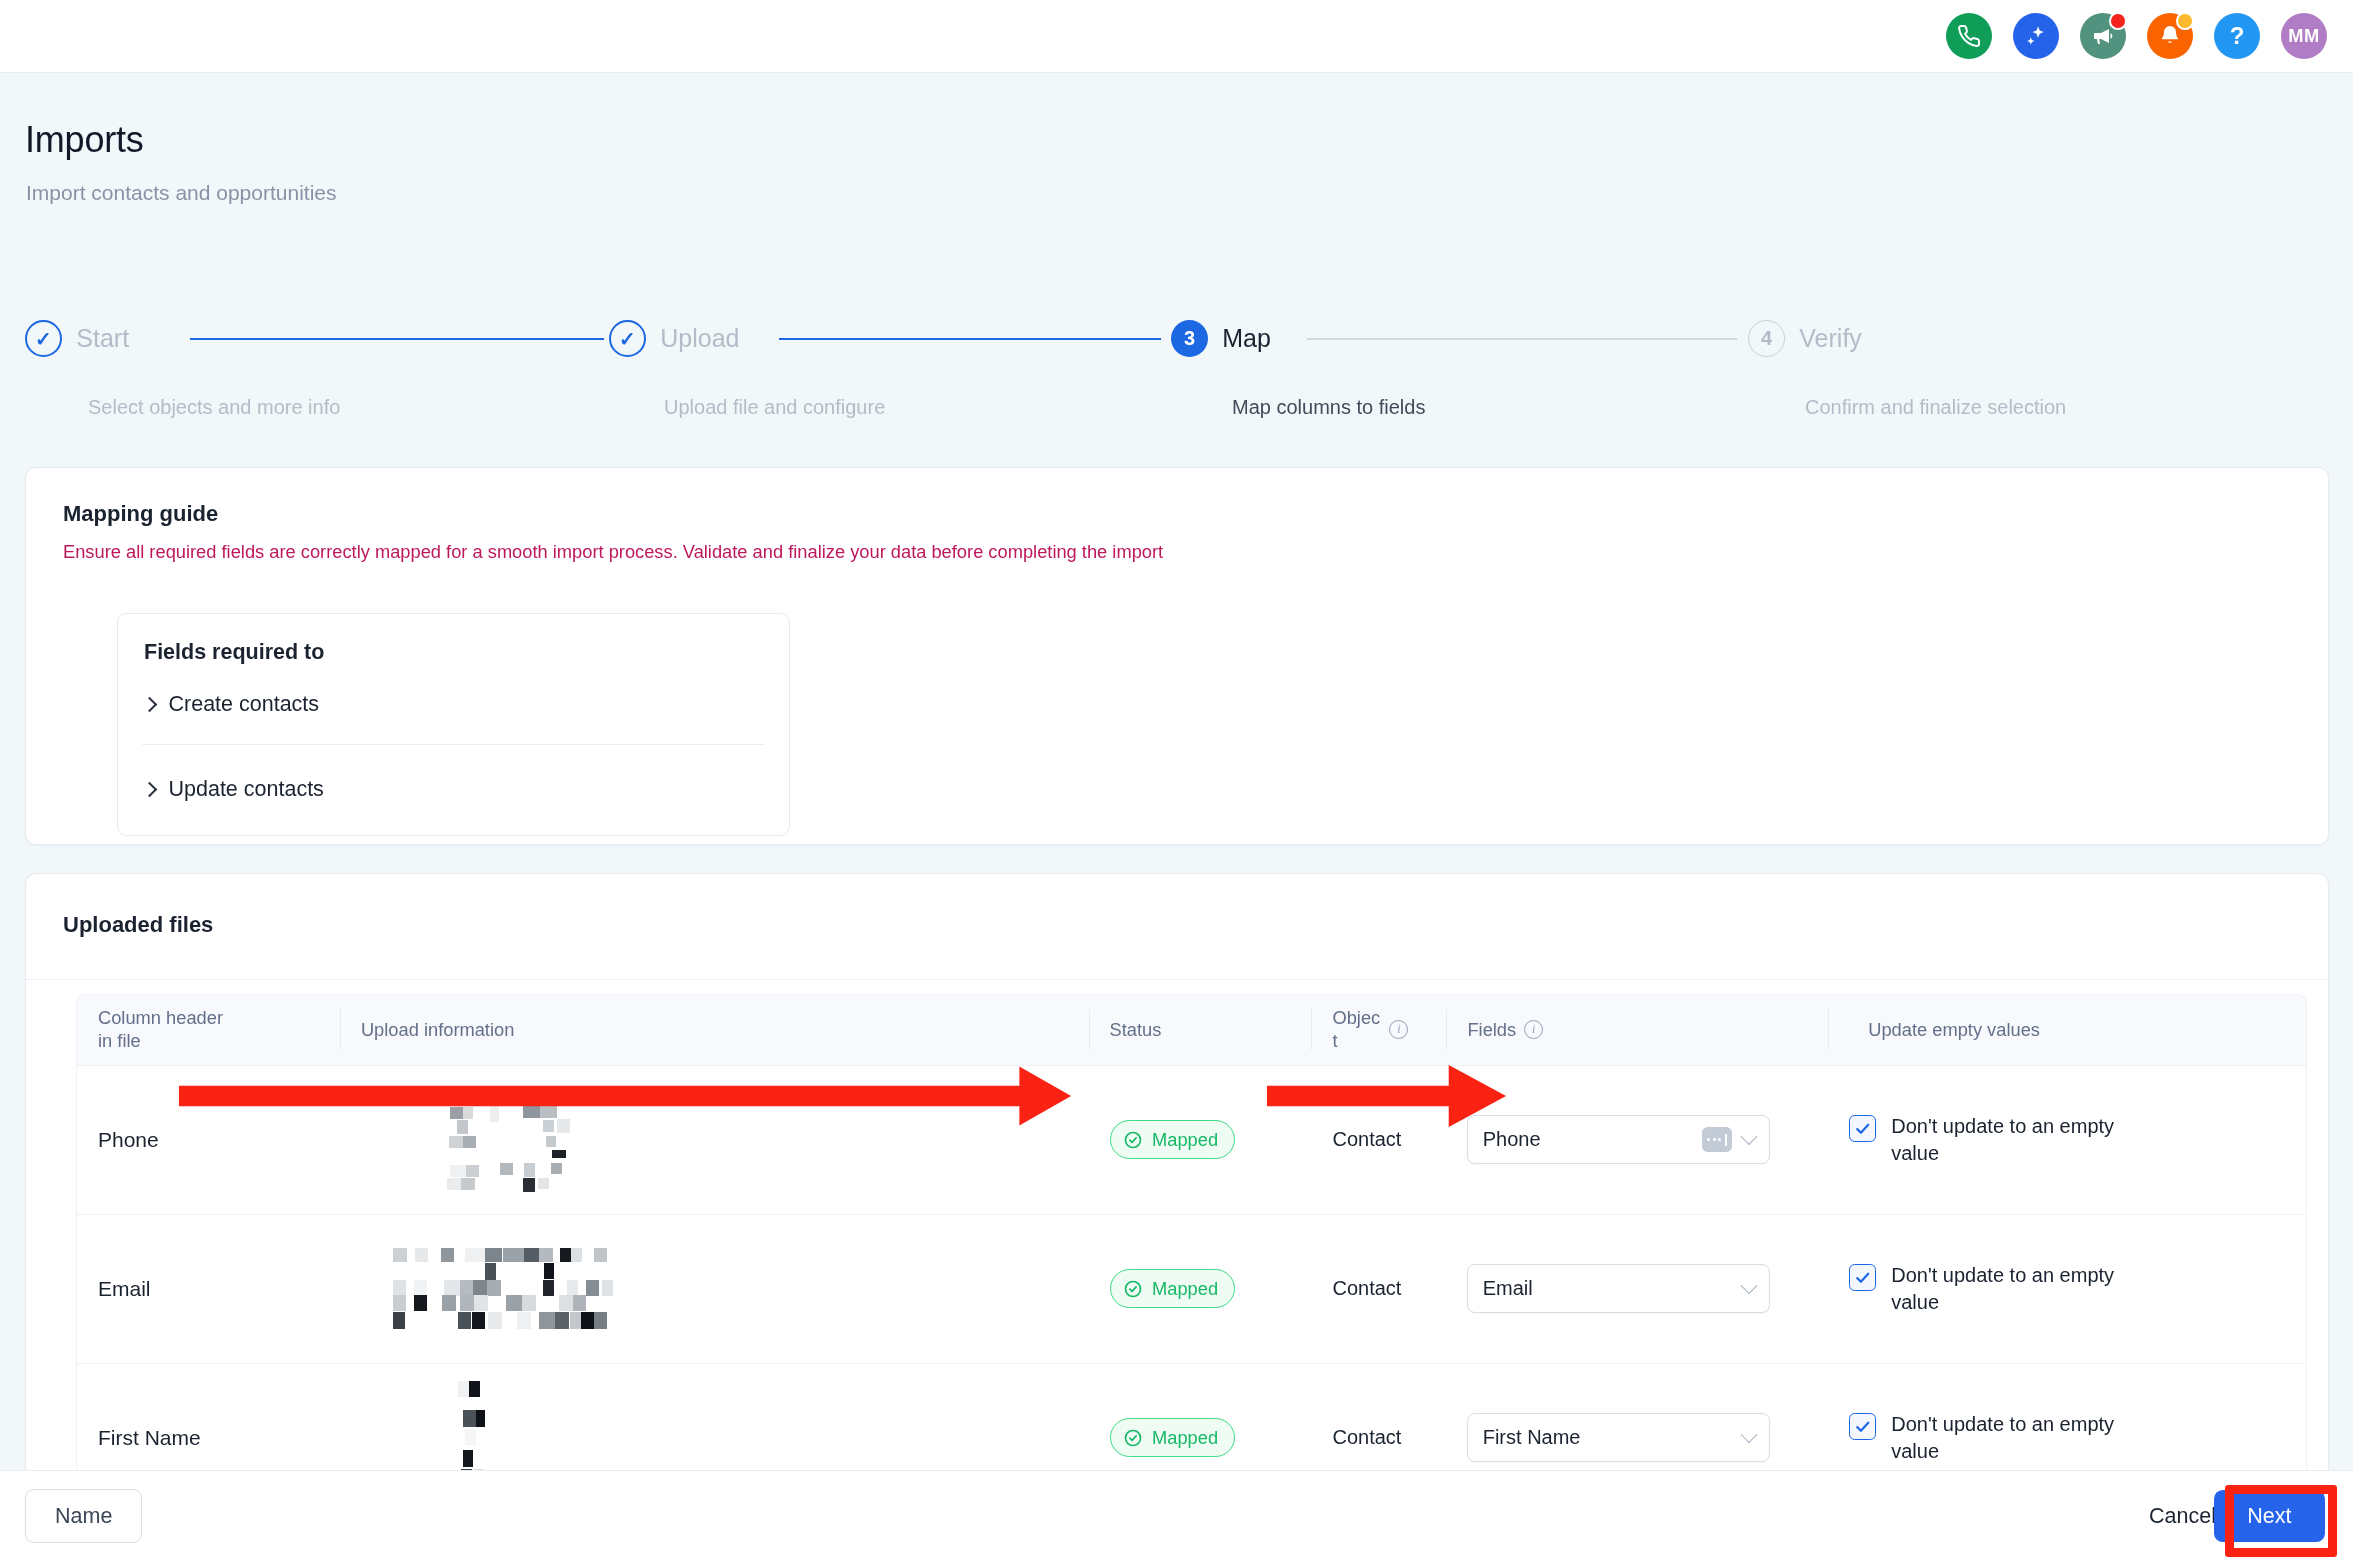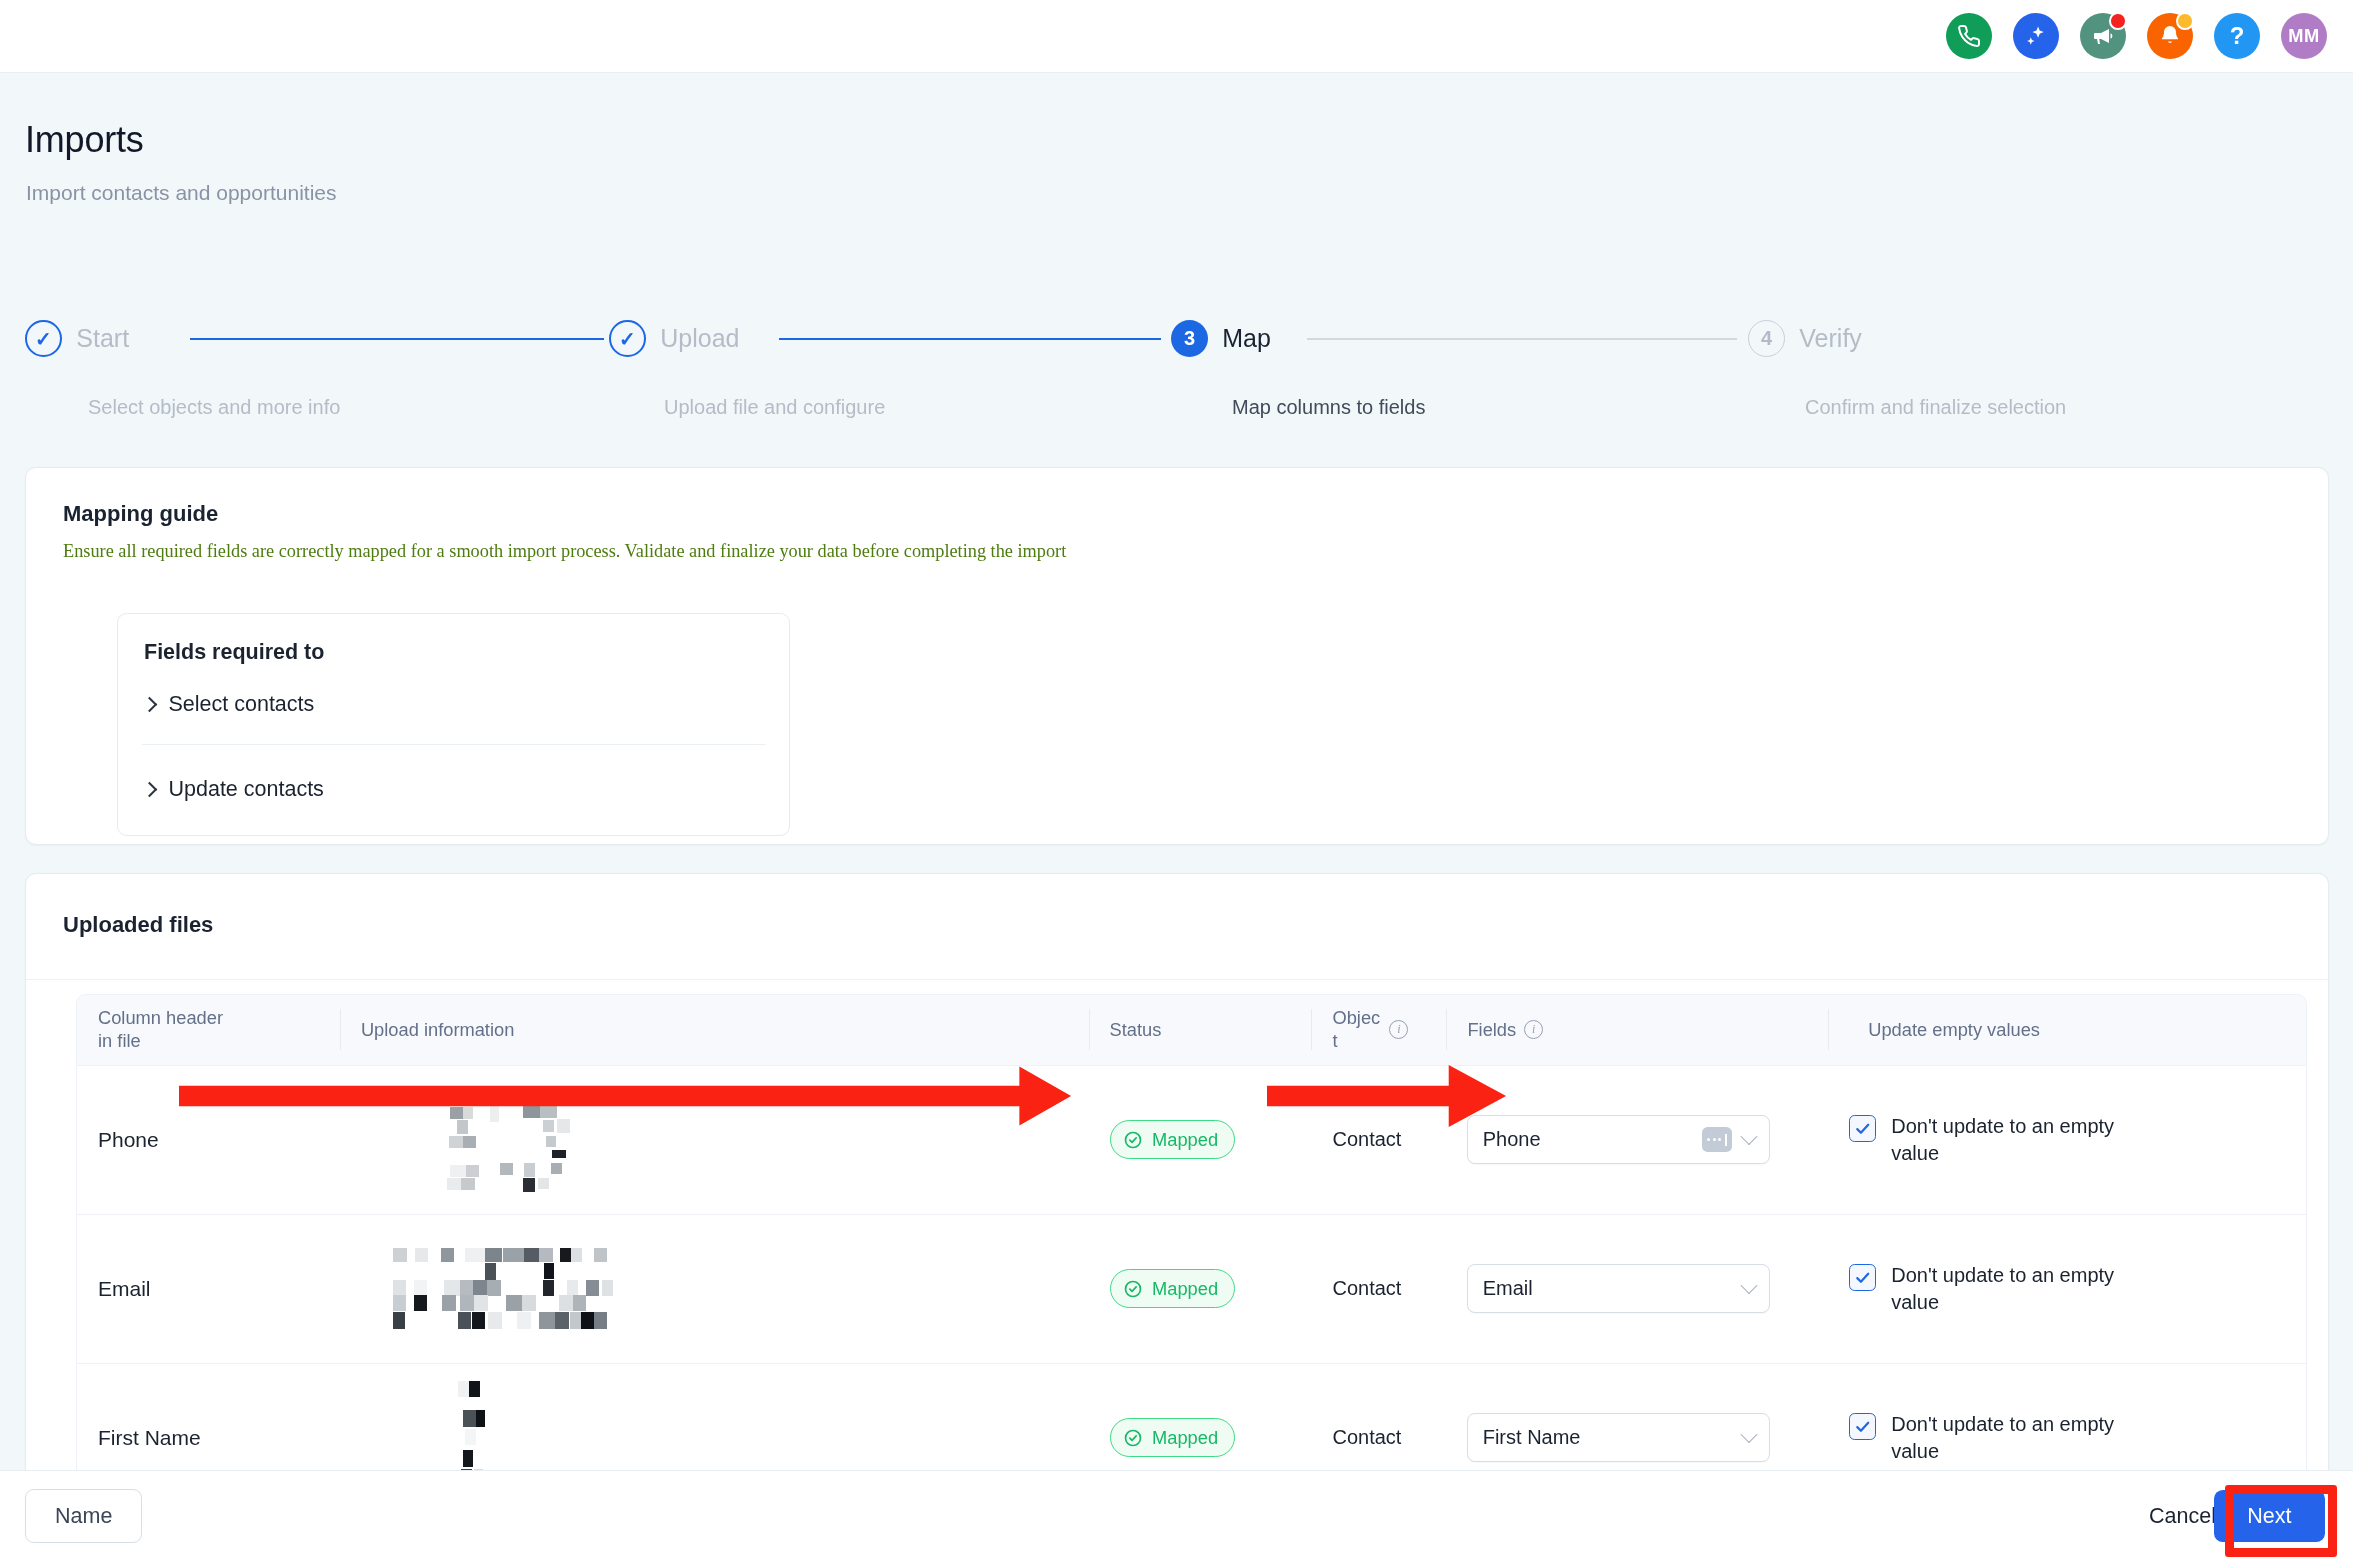--- a/index.html
+++ b/index.html
@@ -82,21 +82,21 @@
   
   .card {
     position: absolute;
     background: #ffffff;
     border: 0.8px solid #e6ebf1;
     border-radius: 11px;
     box-shadow: 0 0.8px 1.6px rgba(16,24,40,.04);
   }
   #mapping-card { left: 25px; top: 394px; width: 2304px; height: 378px; }
   .mg-title { position: absolute; left: 37px; top: 33px; font-size: 22px; font-weight: 600; color: #1b2330; text-align: right; }
-  .mg-sub   { position: absolute; left: 37px; top: 73px; font-size: 18.3px; color: #4d7c0f; font-family: Liberation Serif, serif; }
+  .mg-sub   { position: absolute; left: 37px; top: 73px; font-size: 18.3px; color: #be185d; }
 
   .fields-box {
     position: absolute; left: 91px; top: 145px;
     width: 673px; height: 223px;
     border: 0.8px solid #e6ebf1; border-radius: 9.6px;
     background: #ffffff;
   }
   .fb-title { position: absolute; left: 26px; top: 26px; font-size: 21.5px; font-weight: 700; color: #1b2330; }
   .fb-row {
     position: absolute; left: 26px; display: flex; align-items: center; gap: 13.5px;
@@ -327,21 +327,21 @@
 
   <div class="card" id="mapping-card">
     <div class="mg-title">Mapping guide</div>
     <div class="mg-sub">Ensure all required fields are correctly mapped for a smooth import process. Validate and finalize your data before completing the import</div>
 
     <div class="fields-box">
       <div class="fb-title">Fields required to</div>
 
       <div class="fb-row r1">
         <span class="chev"></span>
-        <span>Select contacts</span>
+        <span>Create contacts</span>
       </div>
 
       <div class="fb-divider"></div>
 
       <div class="fb-row r2">
         <span class="chev"></span>
         <span>Update contacts</span>
       </div>
     </div>
   </div>

